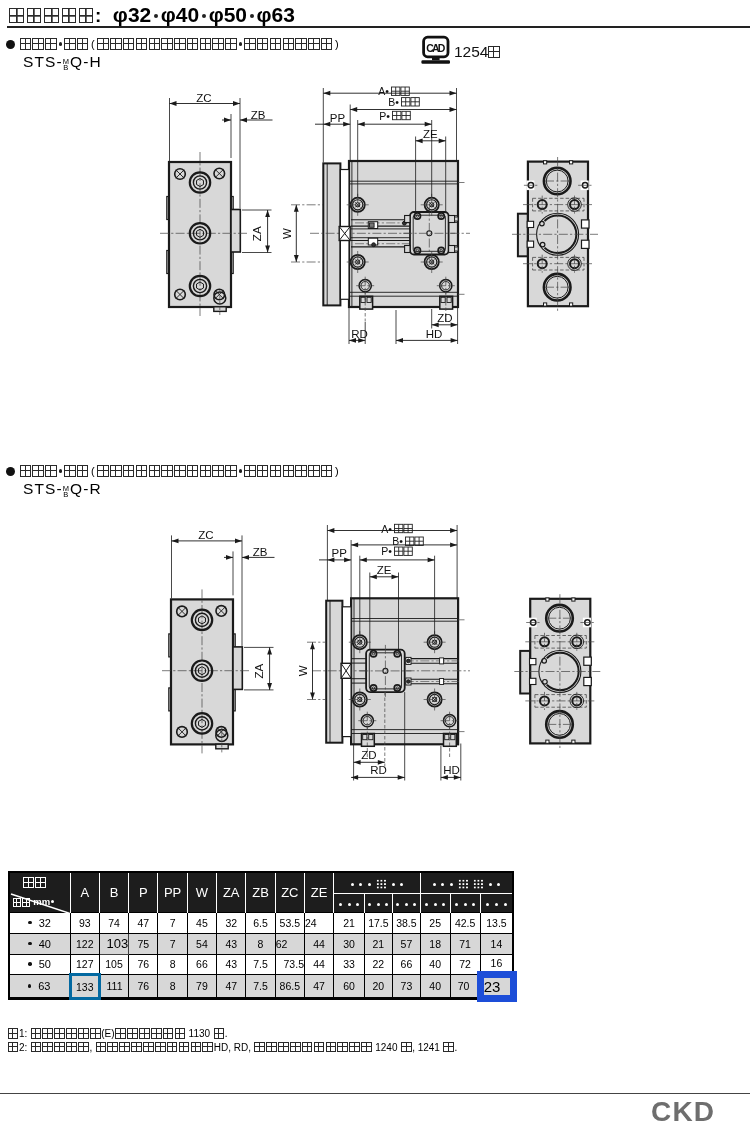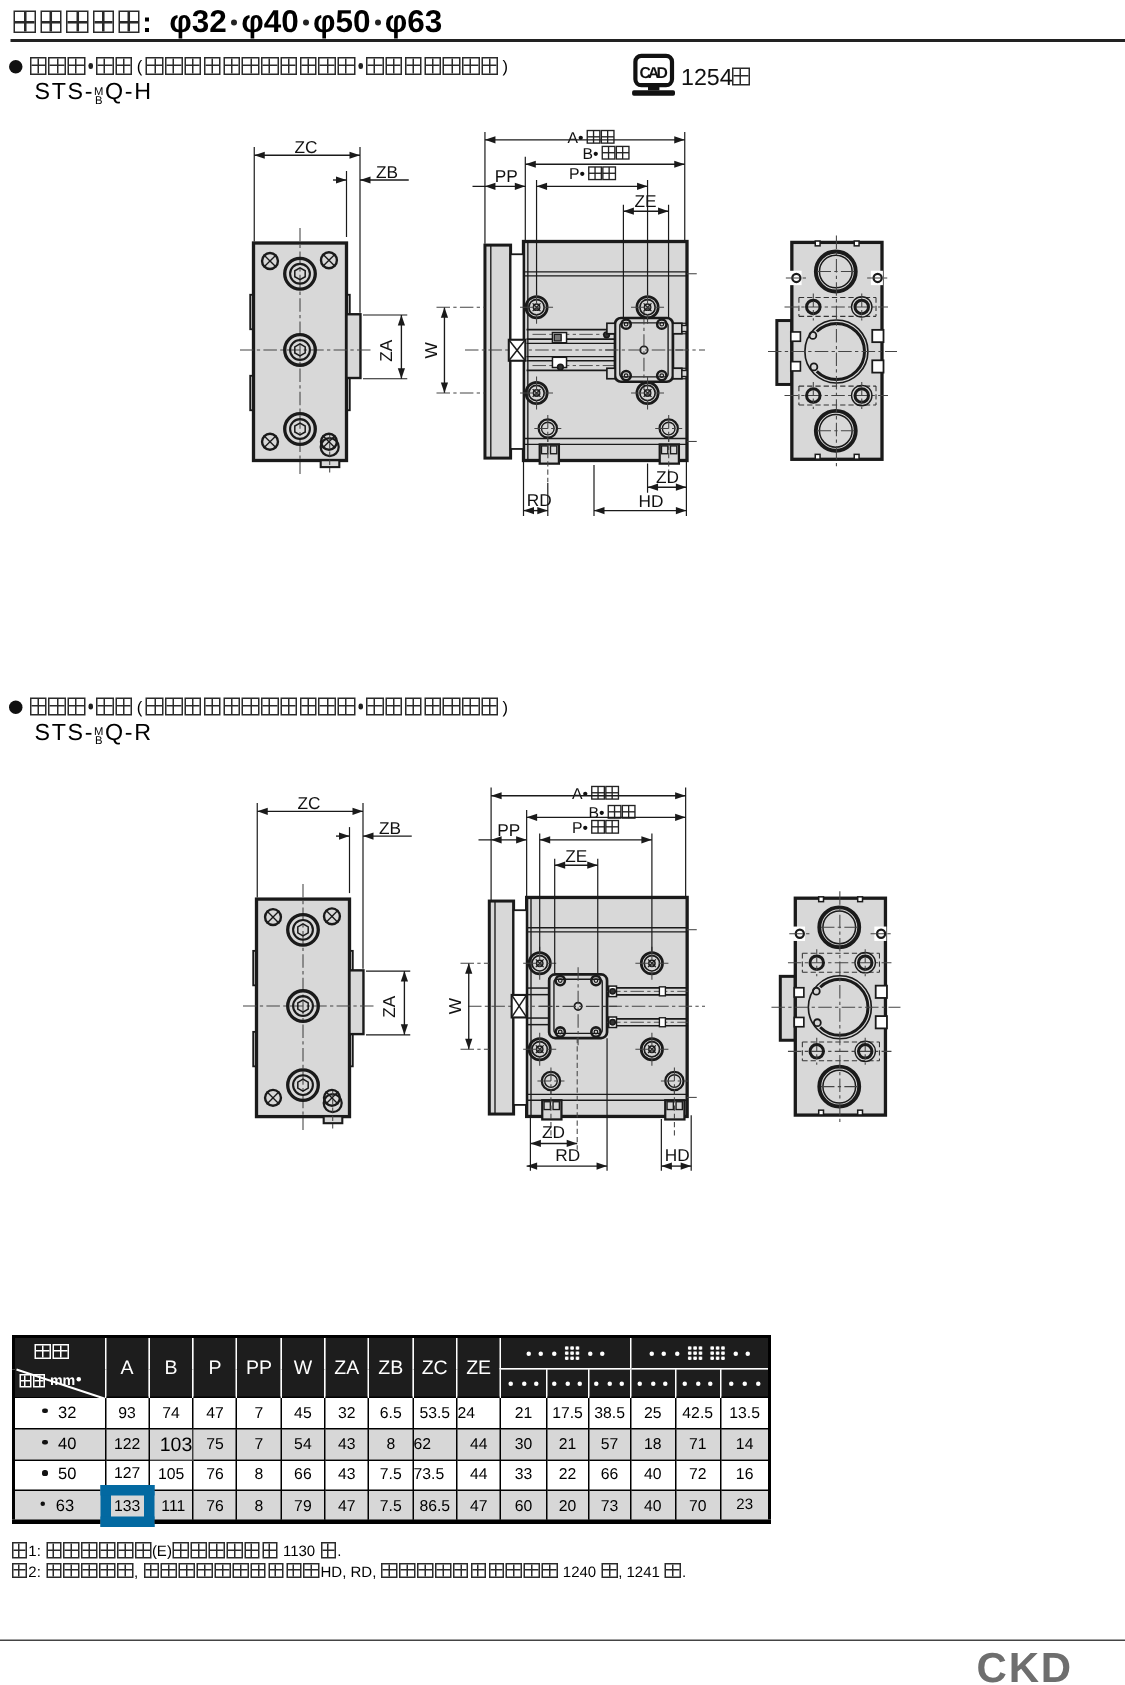--- a/index.html
+++ b/index.html
@@ -541,21 +541,21 @@
     <rect x="3.6" y="2.2" width="24.4" height="19.6" rx="4" fill="#fff" stroke="#111" stroke-width="2.8"></rect>
     <text x="15.8" y="17" font-size="10.5" font-weight="bold" text-anchor="middle" font-family="Liberation Sans" fill="#111" textLength="19">CAD</text>
     <rect x="12" y="21.8" width="7.6" height="3.4" fill="#111"></rect>
     <rect x="1.4" y="25.2" width="28.6" height="3.6" rx="1.2" fill="#111"></rect>
     <text x="34" y="21.5" font-size="15.5" font-family="Liberation Sans" fill="#111">1254</text>
   </svg>
 <div class="abs" style="left:488px;top:42.5px"><i class="k" style="width:12px;height:12px"></i></div>
 <div class="abs" style="left:6px;top:466.5px;width:9px;height:9px;border-radius:50%;background:#111"></div>
 <div class="abs" style="left:19px;top:465px;font-size:11.5px"><i class="k k11"></i><i class="k k11"></i><i class="k k11"></i><span class="dot" style="width:3.2px;height:3.2px;vertical-align:2.5px;margin:0 1.5px"></span><i class="k k11"></i><i class="k k11"></i><span style="font-size:11px;margin:0 2px">(</span><i class="k k11"></i><i class="k k11"></i><i class="k k11"></i><i class="k k11"></i><i class="k k11"></i><i class="k k11"></i><i class="k k11"></i><i class="k k11"></i><i class="k k11"></i><i class="k k11"></i><i class="k k11"></i><span class="dot" style="width:3.2px;height:3.2px;vertical-align:2.5px;margin:0 1.5px"></span><i class="k k11"></i><i class="k k11"></i><i class="k k11"></i><i class="k k11"></i><i class="k k11"></i><i class="k k11"></i><i class="k k11"></i><span style="font-size:11px;margin-left:2px">)</span></div>
 <div class="abs" style="left:23px;top:480px;font-size:15.5px;letter-spacing:1.1px">STS-<span style="display:inline-block;vertical-align:-3px;font-size:7.5px;line-height:6.3px;text-align:center">M<br>B</span>Q-R</div>
-<table class="abs" style="left:7.5px;top:890px;width:505px;border:2px solid #000;border-bottom:3.5px solid #000">
+<table class="abs" style="left:7.5px;top:871px;width:505px;border:2px solid #000;border-bottom:3.5px solid #000">
     <colgroup>
       <col style="width:61.6px">
       <col style="width:29.3px">
       <col style="width:29.3px">
       <col style="width:29.3px">
       <col style="width:29.3px">
       <col style="width:29.3px">
       <col style="width:29.3px">
       <col style="width:29.3px">
       <col style="width:29.3px">
@@ -634,44 +634,44 @@
       </tr>
       <tr style="height:20.8px;background:#fff">
         <td style="border:1px solid #000;font-size:11px;text-align:center"><span style="display:inline-block;width:3.5px;height:3.5px;border-radius:50%;background:#111;vertical-align:2.5px;margin-right:7px"></span>50</td>
         <td style="border:1px solid #000;font-size:10.5px;text-align:center">127</td>
         <td style="border:1px solid #000;font-size:10.5px;text-align:center">105</td>
         <td style="border:1px solid #000;font-size:10.5px;text-align:center">76</td>
         <td style="border:1px solid #000;font-size:10.5px;text-align:center">8</td>
         <td style="border:1px solid #000;font-size:10.5px;text-align:center">66</td>
         <td style="border:1px solid #000;font-size:10.5px;text-align:center">43</td>
         <td style="border:1px solid #000;font-size:10.5px;text-align:center">7.5</td>
-        <td style="border:1px solid #000;font-size:10.5px;text-align:left">73.5</td>
+        <td style="border:1px solid #000;font-size:10.5px;text-align:right">73.5</td>
         <td style="border:1px solid #000;font-size:10.5px;text-align:center">44</td>
         <td style="border:1px solid #000;font-size:10.5px;text-align:center">33</td>
         <td style="border:1px solid #000;font-size:10.5px;text-align:center">22</td>
         <td style="border:1px solid #000;font-size:10.5px;text-align:center">66</td>
         <td style="border:1px solid #000;font-size:10.5px;text-align:center">40</td>
         <td style="border:1px solid #000;font-size:10.5px;text-align:center">72</td>
         <td style="border:1px solid #000;font-size:10.5px;text-align:center">16</td>
       </tr>
       <tr style="height:20.8px;background:#d7d7d7">
         <td style="border:1px solid #000;font-size:11px;text-align:center"><span style="display:inline-block;width:3.5px;height:3.5px;border-radius:50%;background:#111;vertical-align:2.5px;margin-right:7px"></span>63</td>
-        <td style="border:7px solid #0369a1;font-size:10.5px;text-align:center">133</td>
+        <td style="border:3px solid #0369a1;font-size:10.5px;text-align:center">133</td>
         <td style="border:1px solid #000;font-size:10.5px;text-align:center">111</td>
         <td style="border:1px solid #000;font-size:10.5px;text-align:center">76</td>
         <td style="border:1px solid #000;font-size:10.5px;text-align:center">8</td>
         <td style="border:1px solid #000;font-size:10.5px;text-align:center">79</td>
         <td style="border:1px solid #000;font-size:10.5px;text-align:center">47</td>
         <td style="border:1px solid #000;font-size:10.5px;text-align:center">7.5</td>
         <td style="border:1px solid #000;font-size:10.5px;text-align:center">86.5</td>
         <td style="border:1px solid #000;font-size:10.5px;text-align:center">47</td>
         <td style="border:1px solid #000;font-size:10.5px;text-align:center">60</td>
         <td style="border:1px solid #000;font-size:10.5px;text-align:center">20</td>
         <td style="border:1px solid #000;font-size:10.5px;text-align:center">73</td>
         <td style="border:1px solid #000;font-size:10.5px;text-align:center">40</td>
         <td style="border:1px solid #000;font-size:10.5px;text-align:center">70</td>
-        <td style="border:1px solid #1d4ed8;font-size:10px;text-align:center">23</td>
+        <td style="border:7px solid #1d4ed8;font-size:15px;">23</td>
       </tr>
     </tbody>
   </table>
 <div class="abs" style="left:7px;top:1028px;font-size:10px"><i class="k k10"></i>1: <i class="k k10"></i><i class="k k10"></i><i class="k k10"></i><i class="k k10"></i><i class="k k10"></i><i class="k k10"></i><span style="font-size:10px">(E)</span><i class="k k10"></i><i class="k k10"></i><i class="k k10"></i><i class="k k10"></i><i class="k k10"></i><i class="k k10"></i> 1130 <i class="k k10"></i>.</div>
 <div class="abs" style="left:7px;top:1041.5px;font-size:10px"><i class="k k10"></i>2: <i class="k k10"></i><i class="k k10"></i><i class="k k10"></i><i class="k k10"></i><i class="k k10"></i>, <i class="k k10"></i><i class="k k10"></i><i class="k k10"></i><i class="k k10"></i><i class="k k10"></i><i class="k k10"></i><i class="k k10"></i><i class="k k10"></i><i class="k k10"></i><i class="k k10"></i>HD, RD, <i class="k k10"></i><i class="k k10"></i><i class="k k10"></i><i class="k k10"></i><i class="k k10"></i><i class="k k10"></i><i class="k k10"></i><i class="k k10"></i><i class="k k10"></i><i class="k k10"></i> 1240 <i class="k k10"></i>,  1241 <i class="k k10"></i>.</div>
 <div class="abs" style="left:0;top:1093px;width:750px;height:1px;background:#444"></div>
 <div class="abs" style="left:651px;top:1096px;font-size:28px;font-weight:bold;color:#6e6e6e;letter-spacing:1.2px">CKD</div>
 </body></html>

